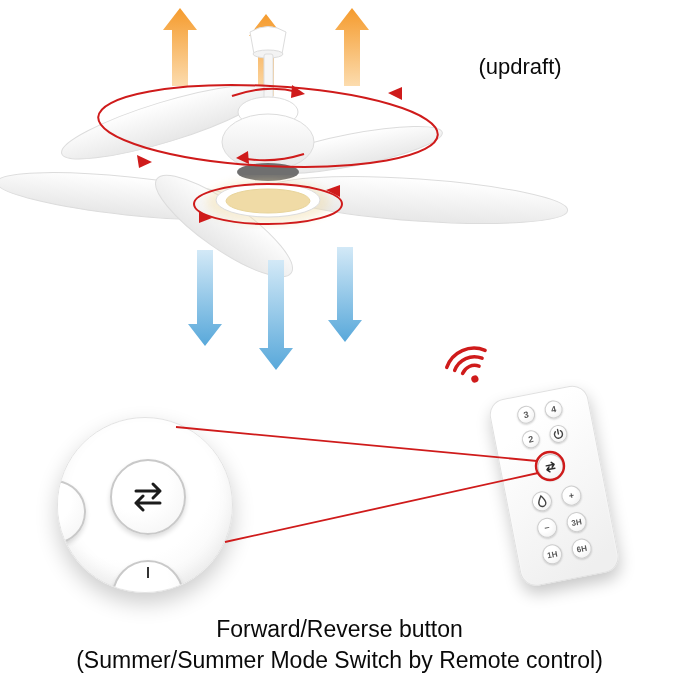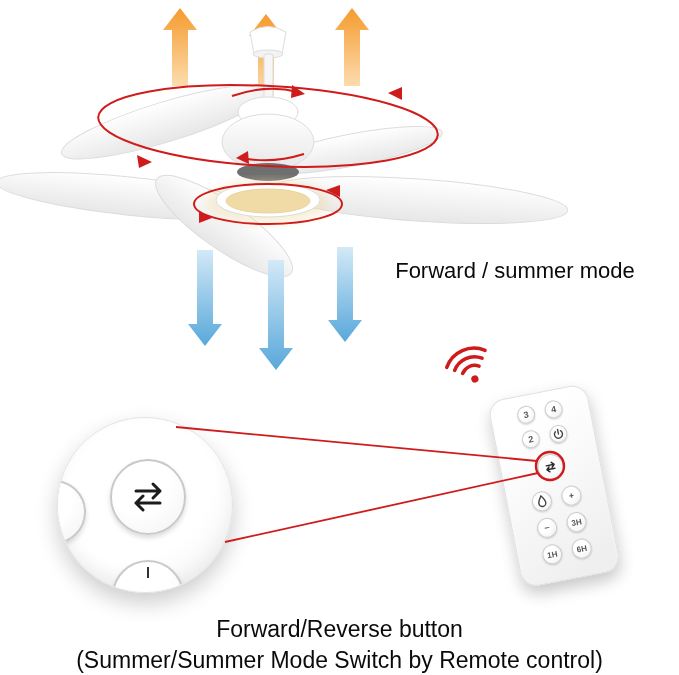--- a/index.html
+++ b/index.html
@@ -134,23 +134,23 @@
 
   <g transform="translate(470,368) rotate(-24)" fill="none" style="stroke:var(--annotation-red)" stroke-width="3.5" stroke-linecap="round">
     <circle cx="0" cy="12" r="3.6" style="fill:var(--annotation-red)" stroke="none"></circle>
     <path d="M -9 2 A 13 13 0 0 1 9 2"></path>
     <path d="M -15 -4 A 21 21 0 0 1 15 -4"></path>
     <path d="M -21 -10 A 29 29 0 0 1 21 -10"></path>
   </g>
 </svg>
 
 <div class="label" id="lbl-reverse">
+  <div>(updraft)</div>
 </div>
 <div class="label" id="lbl-forward">
-  <div>Forward / summer mode</div>
 </div>
 
 <div class="remote">
   <div class="r-row">
     <div class="rbtn">3</div>
     <div class="rbtn">4</div>
   </div>
   <div class="r-row">
     <div class="rbtn">2</div>
     <div class="rbtn">

